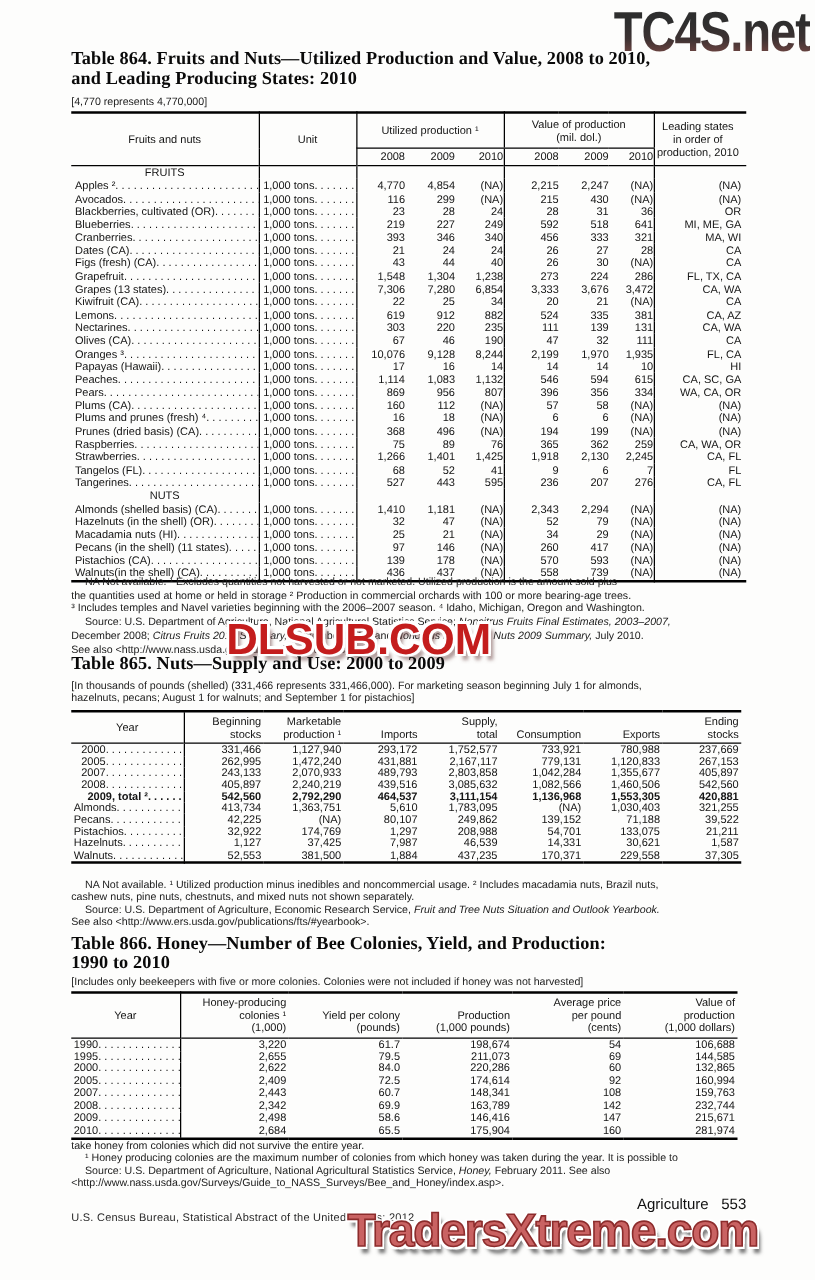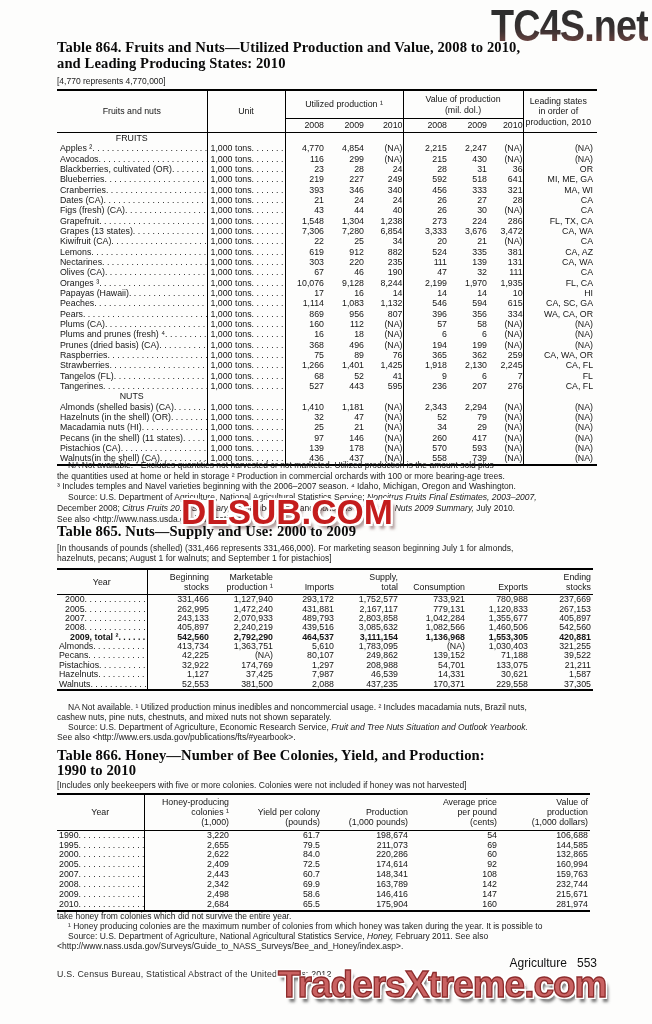--- a/index.html
+++ b/index.html
@@ -978,21 +978,21 @@
         </tr>
         <tr>
           <td class="ylab">
             <div class="fl">
               <span class="nm ">Walnuts</span>
               <span class="dots"></span>
             </div>
           </td>
           <td class="num vl">52,553</td>
           <td class="num">381,500</td>
-          <td class="num">2,088</td>
+          <td class="num">1,884</td>
           <td class="num">437,235</td>
           <td class="num">170,371</td>
           <td class="num">229,558</td>
           <td class="num">37,305</td>
         </tr>
       </tbody>
   </table>
 
   <div class="fn" id="fn865" style="top:702px;">
       <div class="fnl ind">NA Not available. ¹ Utilized production minus inedibles and noncommercial usage. ² Includes macadamia nuts, Brazil nuts,</div>

